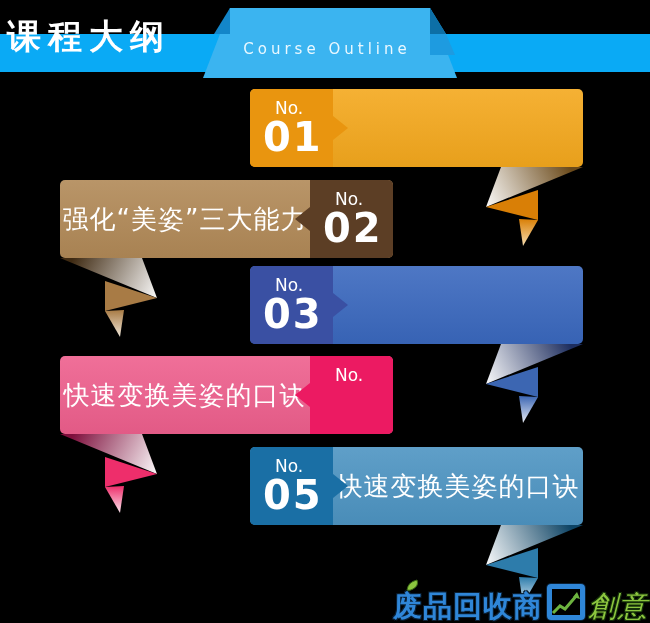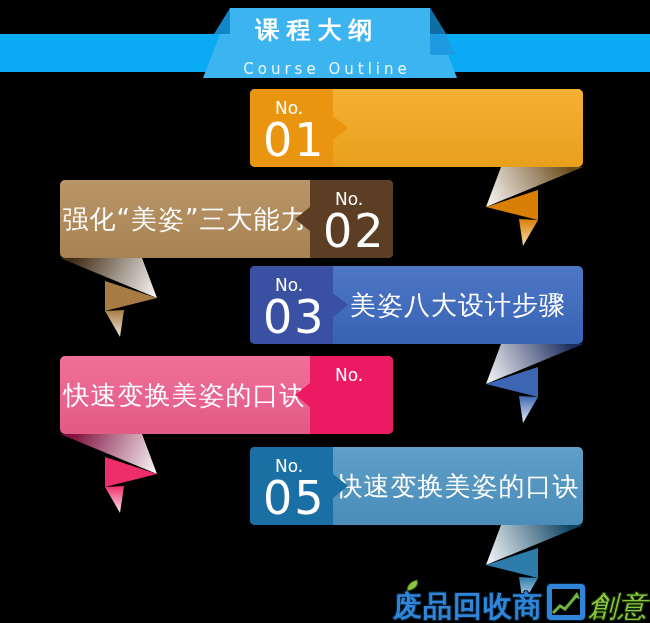--- a/index.html
+++ b/index.html
@@ -4,25 +4,25 @@
 <style>
   html,body{margin:0;padding:0;background:#000;}
   #stage{
     position:relative;width:650px;height:623px;background:#000;overflow:hidden;
     font-family:"DejaVu Sans",sans-serif;
   }
   
   .header{position:absolute;top:0;left:0;width:650px;height:95px;}
   .header svg{position:absolute;top:0;left:0;}
   .header-title{
-    position:absolute;top:14px;left:0;width:628px;text-align:center;
-    color:#fff;font-size:24px;font-weight:bold;letter-spacing:7px;text-indent:7px;
+    position:absolute;top:14px;left:0;width:628px;
+    color:#fff;font-size:34px;font-weight:bold;letter-spacing:7px;text-indent:7px;
   }
   .header-subtitle{
-    position:absolute;top:60px;left:0;width:650px;text-align:center;
+    position:absolute;top:40px;left:0;width:650px;text-align:center;
     color:#eaf8ff;font-size:15px;letter-spacing:4px;text-indent:4px;
   }
   
   .item{position:absolute;width:333px;height:78px;}
   .i1{top:89px;left:250px;--main:#f4a81d;--block:#e9950f;}
   .i2{top:180px;left:60px;--main:#b18957;--block:#5c3e25;}
   .i3{top:266px;left:250px;--main:#3a68be;--block:#3a50a3;}
   .i4{top:356px;left:60px;--main:#ee5f8d;--block:#ec1a62;}
   .i5{top:447px;left:250px;--main:#4d94c2;--block:#1a6fa5;}
   .banner{
@@ -32,21 +32,21 @@
     display:flex;
   }
   .item.right .banner{flex-direction:row-reverse;}
   .noblock{
     position:relative;flex:none;width:83px;height:78px;background:var(--block);
     color:#fff;
   }
   .item.left  .noblock{border-radius:5px 0 0 5px;}
   .item.right .noblock{border-radius:0 5px 5px 0;}
   .no-label{display:block;font-size:17px;margin:9px 0 0 25px;}
-  .no-num{display:block;font-size:46px;font-weight:normal;line-height:1;margin:-1px 0 0 13px;letter-spacing:2px;}
+  .no-num{display:block;font-size:40px;font-weight:bold;line-height:1;margin:-1px 0 0 13px;letter-spacing:2px;}
   .arrow{position:absolute;top:50%;margin-top:-12px;width:0;height:0;
     border-top:12px solid transparent;border-bottom:12px solid transparent;}
   .item.left  .arrow{left:83px;border-left:15px solid var(--block);}
   .item.right .arrow{right:83px;border-right:15px solid var(--block);}
   .item-title{
     flex:1;display:flex;align-items:center;justify-content:center;
     color:#fff;font-size:26px;letter-spacing:1px;white-space:nowrap;
   }
   .tail{position:absolute;top:78px;width:100px;height:80px;pointer-events:none;}
   .item.left  .tail{left:233px;}
@@ -140,21 +140,20 @@
       <polygon points="45,53 64,52 60,79" fill="url(#t2k)"></polygon>
     </svg>
   </div>
 
   <div class="item i3 left">
     <div class="banner">
       <div class="noblock">
         <span class="no-label">No.</span>
         <span class="no-num">03</span>
       </div>
-      <div class="item-title">美姿八大设计步骤</div>
       <span class="arrow"></span>
     </div>
     <svg class="tail" viewBox="0 0 100 80" aria-hidden="true">
       <defs>
         <linearGradient id="t3f" gradientUnits="userSpaceOnUse" x1="3" y1="45" x2="88" y2="2">
           <stop offset="0" stop-color="#ffffff"></stop>
             <stop offset="1" stop-color="#1d2d5e"></stop>
         </linearGradient>
         <linearGradient id="t3k" gradientUnits="userSpaceOnUse" x1="0" y1="52" x2="0" y2="79">
           <stop offset="0" stop-color="#3c66b2"></stop>

